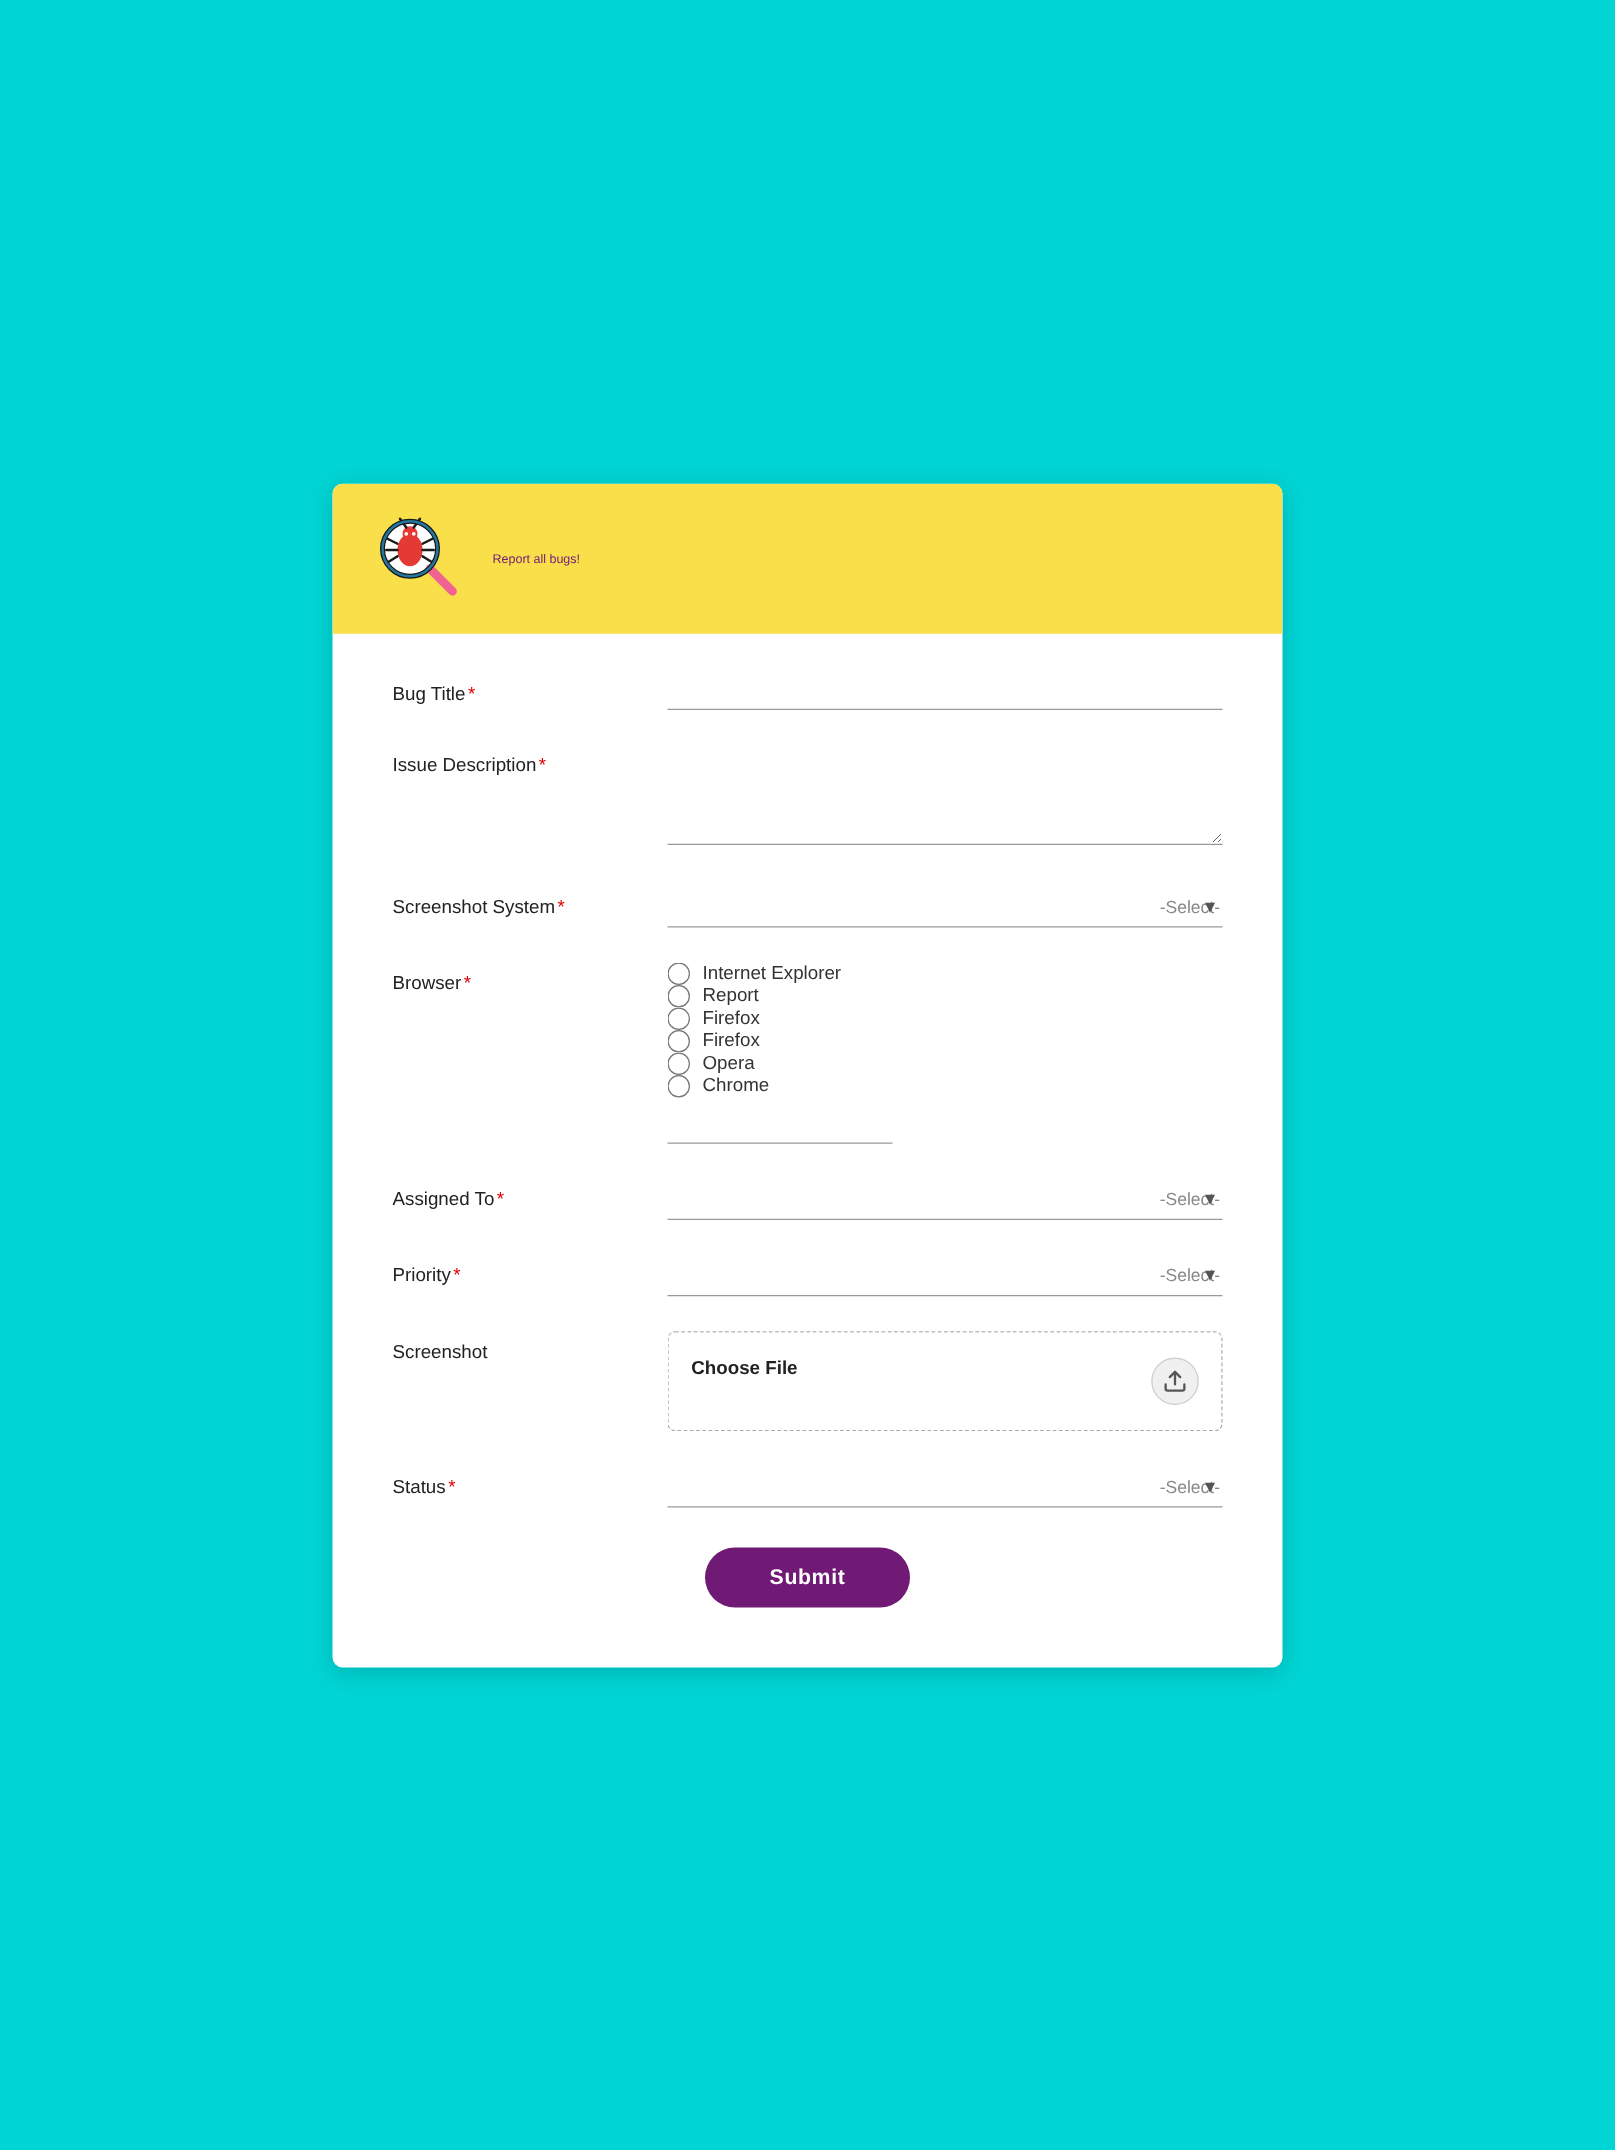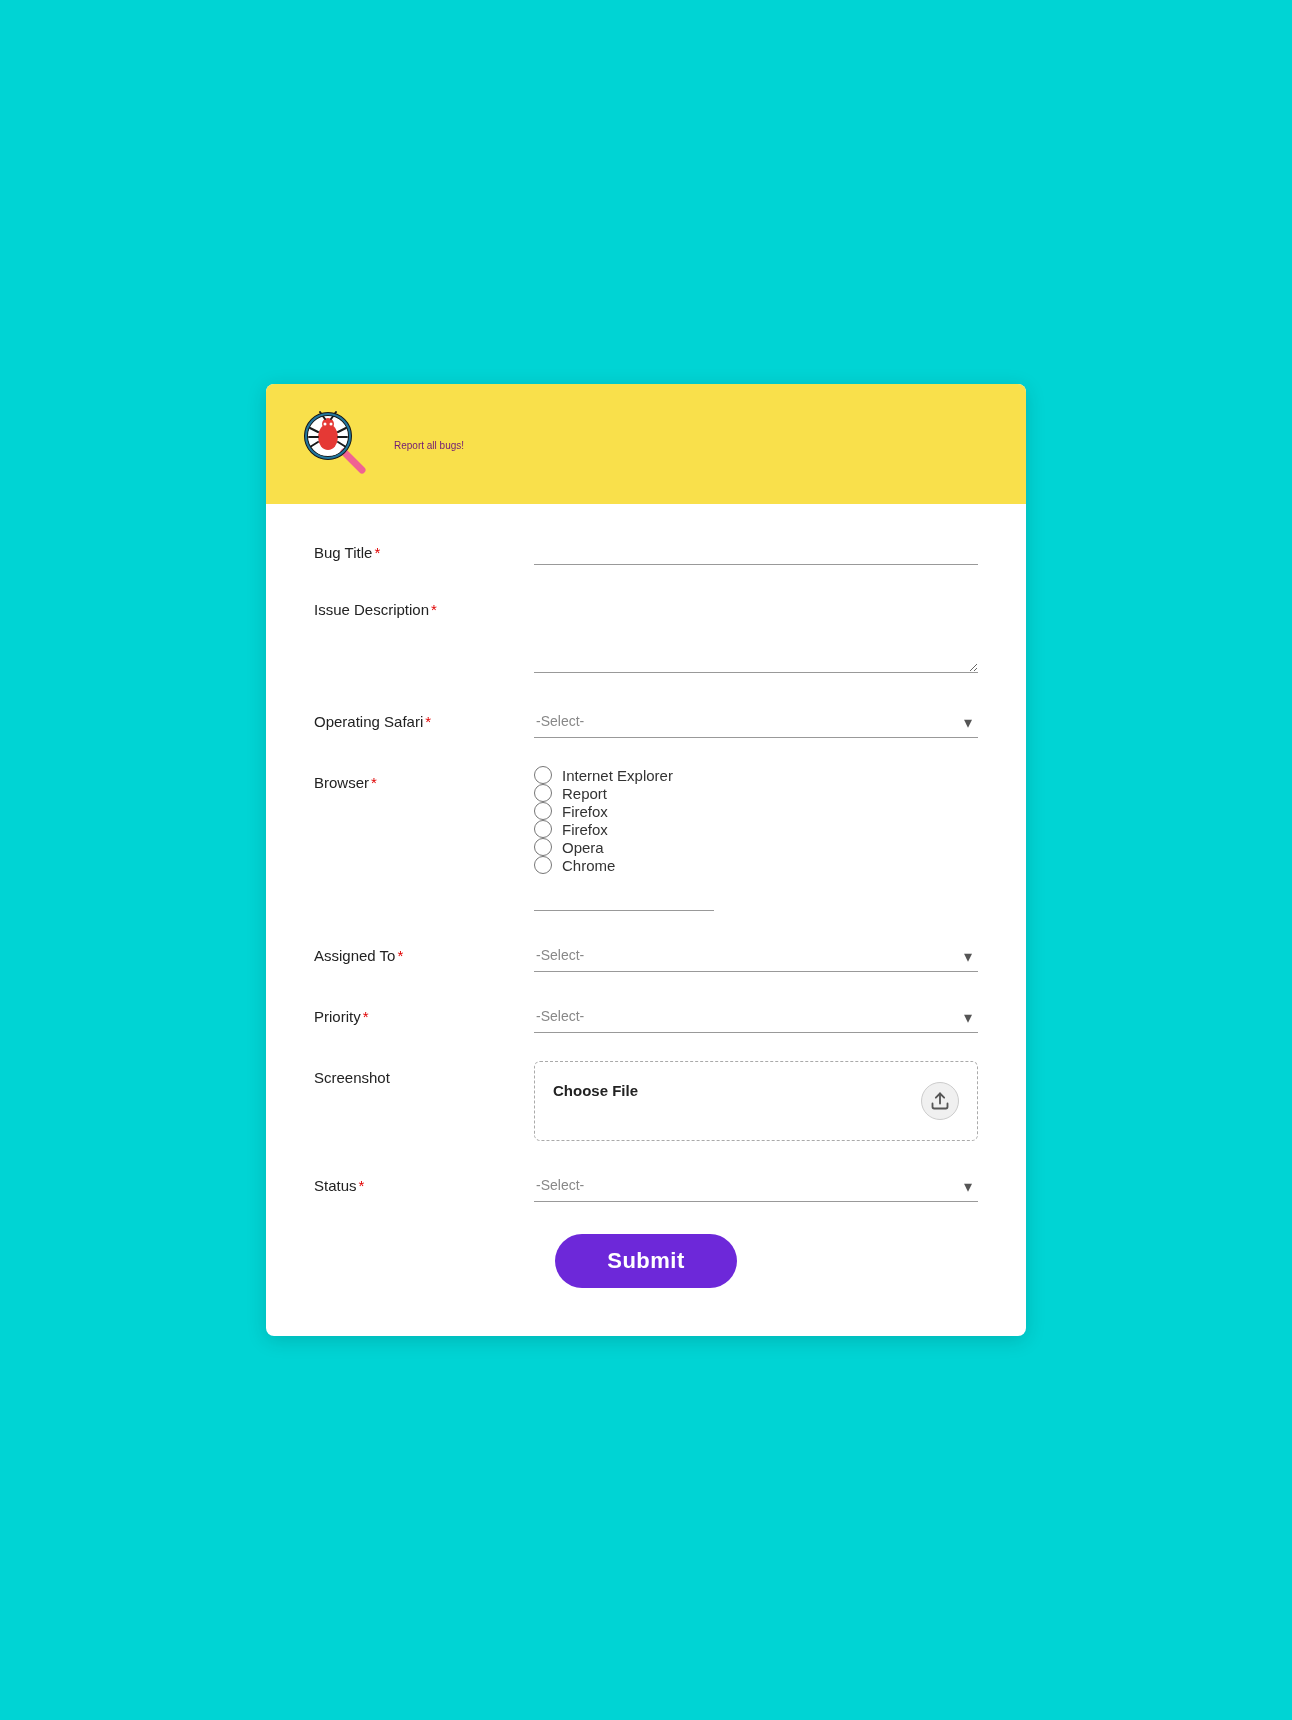--- a/index.html
+++ b/index.html
@@ -109,20 +109,21 @@
       border: none;
       border-bottom: 1.5px solid #999;
       outline: none;
       font-size: 14px;
       padding: 8px 2px;
       color: #888;
       background: transparent;
       appearance: none;
       -webkit-appearance: none;
       cursor: pointer;
+      text-align: right;
     }
 
     .select-wrapper {
       position: relative;
     }
 
     .select-wrapper::after {
       content: '▾';
       position: absolute;
       right: 6px;
@@ -199,26 +200,26 @@
     }
 
     
     .submit-row {
       display: flex;
       justify-content: center;
       margin-top: 32px;
     }
 
     .submit-btn {
-      background-color: #6d28d9;
+      background-color: #701a75;
       color: #fff;
       border: none;
       border-radius: 30px;
       padding: 14px 52px;
-      font-size: 22px;
+      font-size: 17px;
       font-weight: 600;
       cursor: pointer;
       letter-spacing: 0.5px;
     }
   </style>
 </head>
 <body>
 
 <div class="form-card">
 
@@ -272,21 +273,21 @@
       <label class="form-label">
         <span>Issue Description</span><span class="required-star">*</span>
       </label>
       <div class="form-control-wrap">
         <textarea class="form-textarea" style=""></textarea>
       </div>
     </div>
 
     <div class="form-row">
       <label class="form-label">
-        <span>Operating Safari</span><span class="required-star">*</span>
+        <span>Screenshot System</span><span class="required-star">*</span>
       </label>
       <div class="form-control-wrap select-wrapper">
         <select class="form-select">
           <option value="">-Select-</option>
           <option value="windows">Windows</option>
           <option value="macos">macOS</option>
           <option value="linux">Linux</option>
           <option value="android">Android</option>
           <option value="ios">iOS</option>
         </select>

